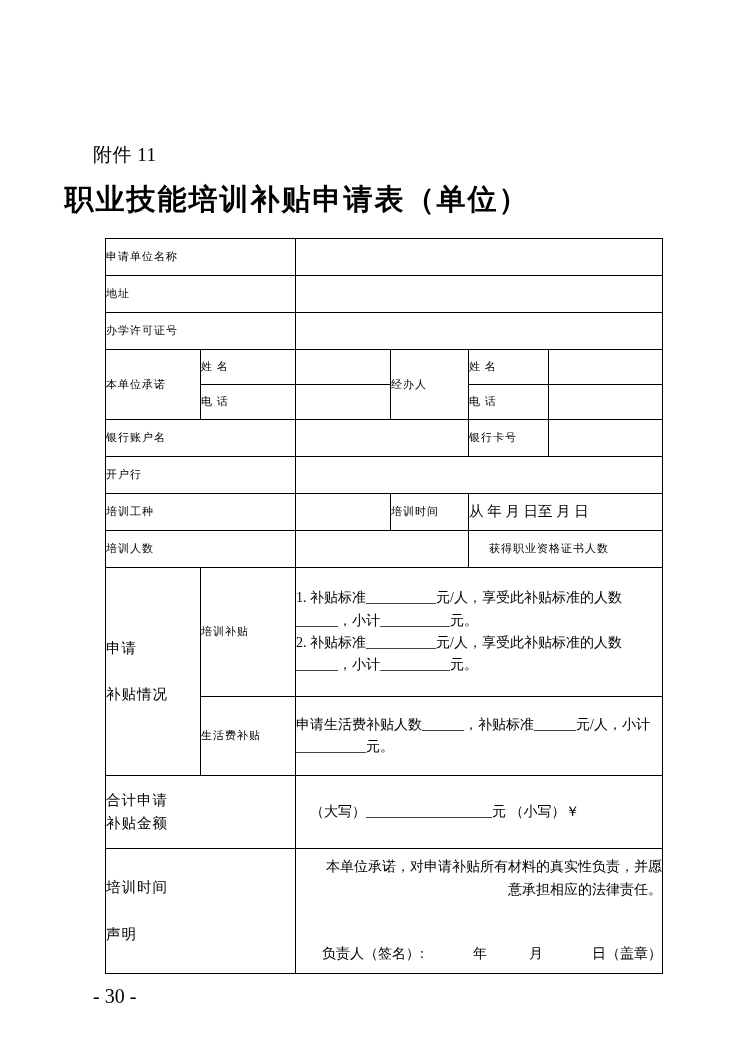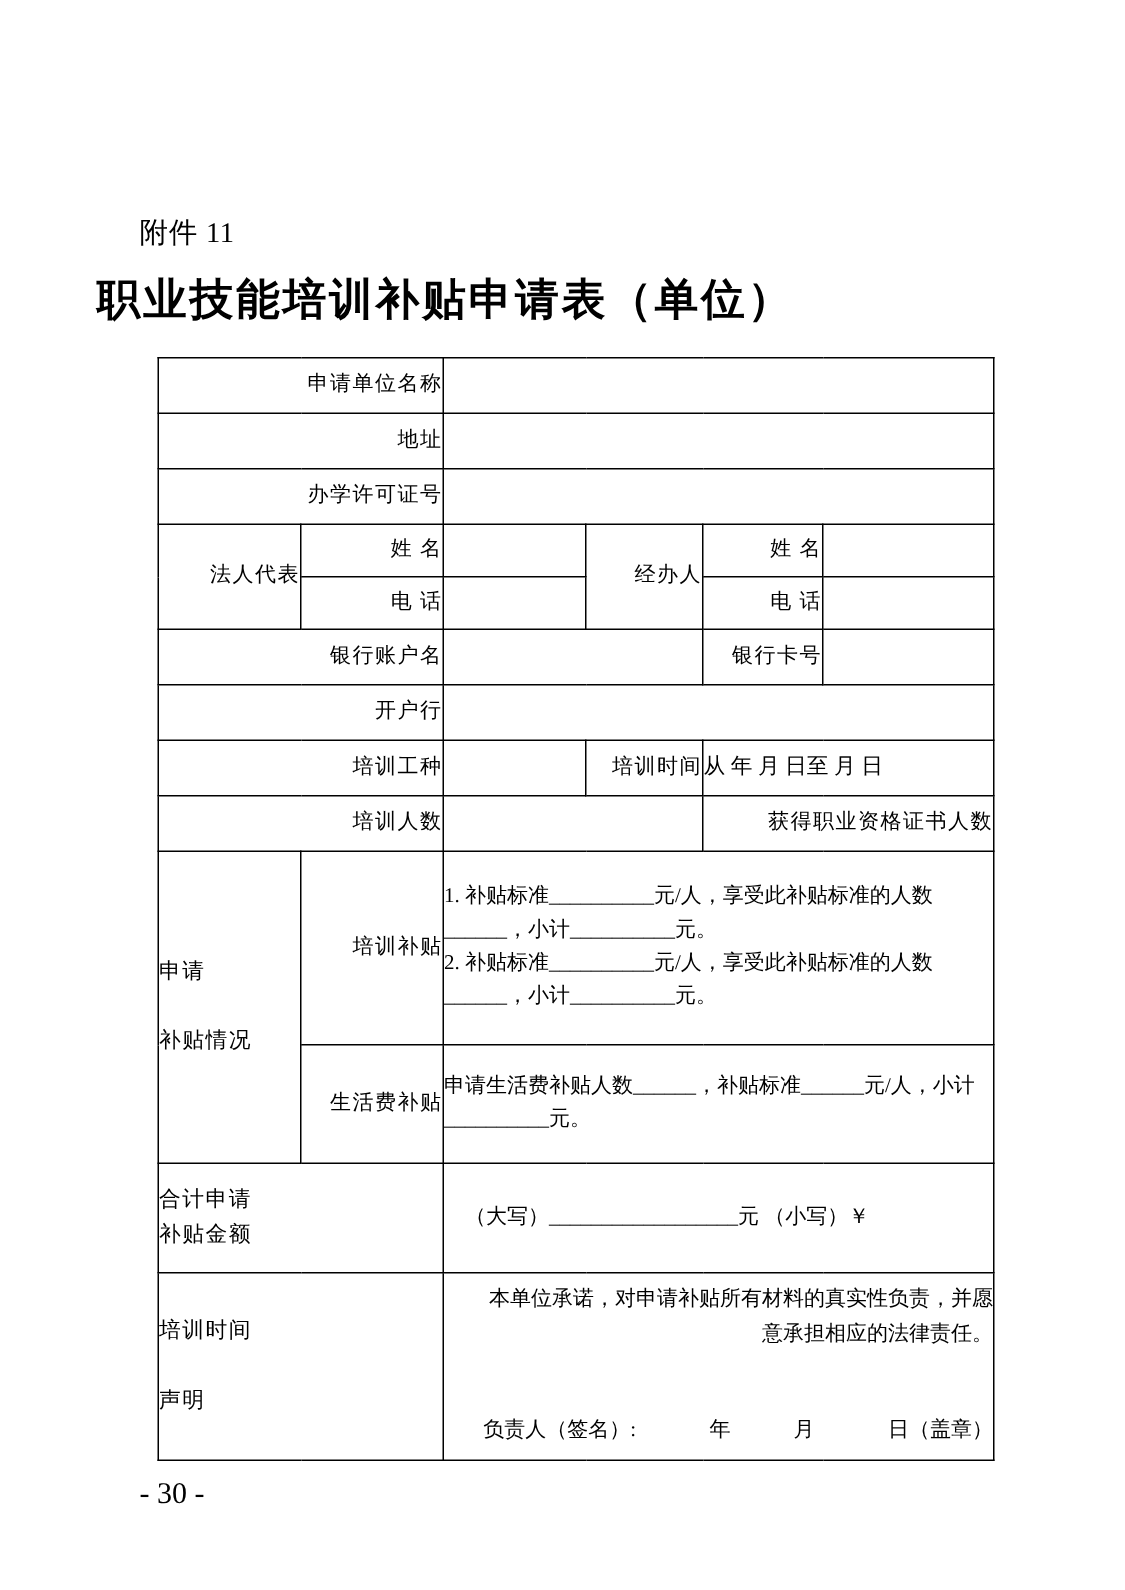--- a/index.html
+++ b/index.html
@@ -51,22 +51,22 @@
     font-family: "Liberation Serif", serif;
   }
   table.form td {
     border: 1px solid #000000;
     padding: 0;
     vertical-align: middle;
     line-height: 1.6;
   }
   .c { text-align: left; }
   .lbl {
-    text-align: right;
-    font-size: 14px;
+    text-align: left;
+    font-size: 11px;
     letter-spacing: 1px;
   }
   .h36 { height: 36px; }
   .h34 { height: 34px; }
   .cellbody {
     padding: 7px 9px;
     font-size: 14px;
     line-height: 1.85;
     text-align: left;
   }
@@ -126,21 +126,21 @@
       <td class="lbl h36" colspan="2">地址</td>
       <td colspan="4"></td>
     </tr>
 
     <tr>
       <td class="lbl h36" colspan="2">办学许可证号</td>
       <td colspan="4"></td>
     </tr>
 
     <tr>
-      <td class="lbl h34" rowspan="2">法人代表</td>
+      <td class="lbl h34" rowspan="2">本单位承诺</td>
       <td class="lbl h34">姓  名</td>
       <td></td>
       <td class="lbl" rowspan="2">经办人</td>
       <td class="lbl">姓  名</td>
       <td></td>
     </tr>
 
     <tr>
       <td class="lbl h34">电  话</td>
       <td></td>
@@ -163,21 +163,21 @@
     <tr>
       <td class="lbl h36" colspan="2">培训工种</td>
       <td></td>
       <td class="lbl">培训时间</td>
       <td class="c training-time-row" colspan="2">从      年      月      日至      月      日</td>
     </tr>
 
     <tr>
       <td class="lbl h36" colspan="2">培训人数</td>
       <td colspan="2"></td>
-      <td class="lbl" colspan="2" style="padding:0 0">获得职业资格证书人数</td>
+      <td class="lbl" colspan="2" style="padding:0 20px">获得职业资格证书人数</td>
     </tr>
 
     <tr>
       <td class="apply-label" rowspan="2">
         <span>申请</span><br><br>
         <span>补贴情况</span>
       </td>
       <td class="lbl" style="height:128px">培训补贴</td>
       <td class="cellbody" colspan="4">
         <div>1.  补贴标准__________元/人，享受此补贴标准的人数______，小计__________元。</div>

